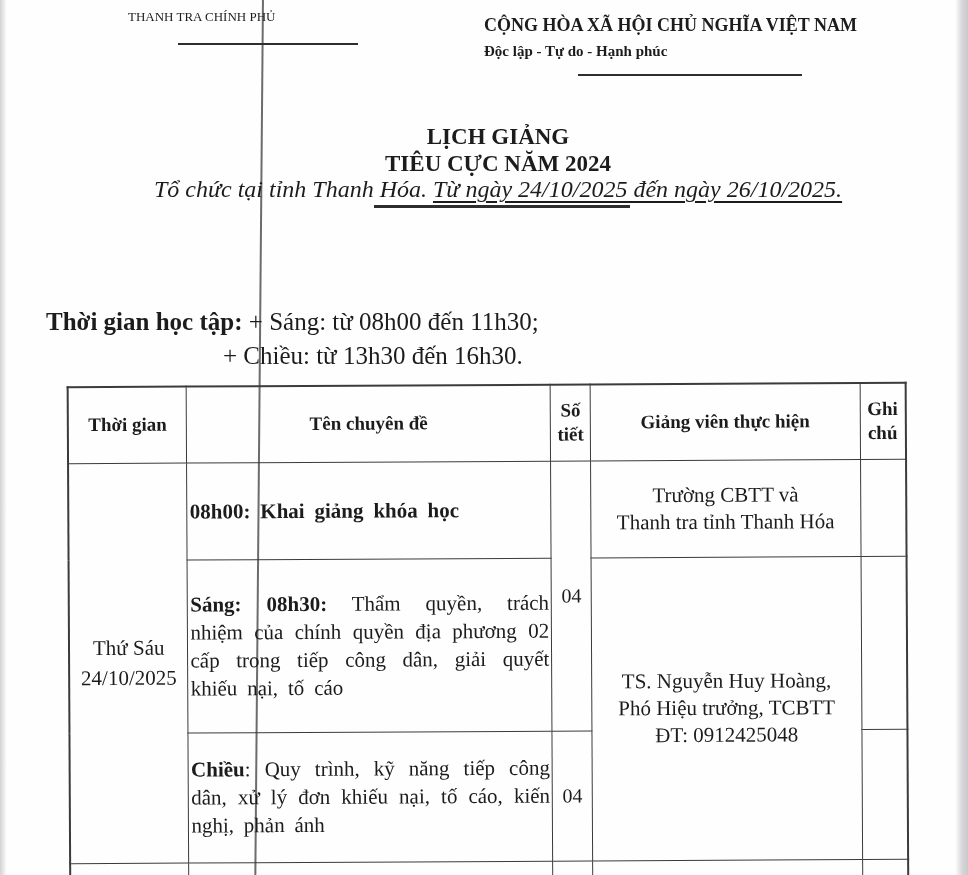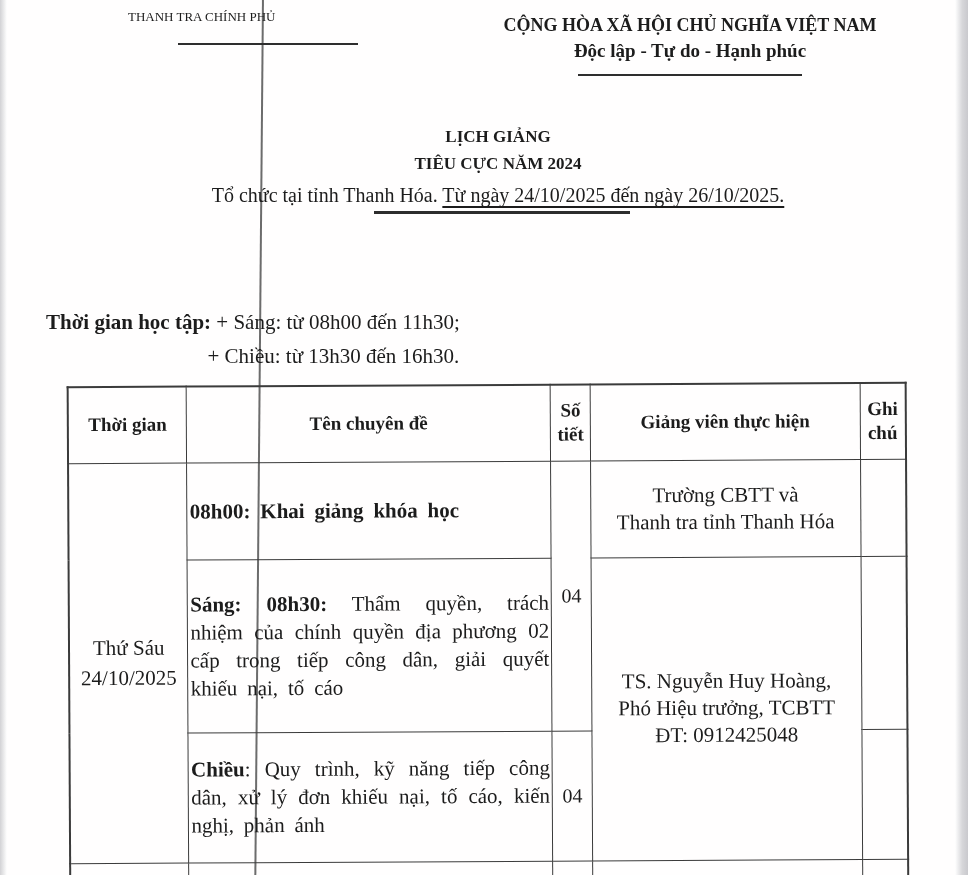--- a/index.html
+++ b/index.html
@@ -17,32 +17,32 @@
     background:linear-gradient(to right,#d2d2d5,#ededee 60%,#ffffff);}
   .edge-right{position:absolute;right:0;top:0;width:13px;height:875px;
     background:linear-gradient(to right,#ffffff,var(--page-edge) 55%,#c9c9cd);}
   .crease{position:absolute;left:262px;top:-4px;width:2px;height:890px;
     background:var(--crease);opacity:.8;transform:rotate(0.5deg);transform-origin:top center;}
 
   .hdr-left{position:absolute;left:128px;top:4px;width:280px;text-align:left;
     font-size:13px;line-height:26px;}
   .hdr-left .l2{font-weight:bold;}
   .hdr-left .rule{width:180px;height:2px;background:#2e2e2e;margin:13px auto 0;}
-  .hdr-right{position:absolute;left:484px;top:12px;width:412px;text-align:center;
+  .hdr-right{position:absolute;left:484px;top:12px;width:412px;text-align:left;
     font-weight:bold;font-size:18px;line-height:26px;}
-  .hdr-right .l2{font-size:19px;}
+  .hdr-right .l2{font-size:15px;}
   .hdr-right .rule{width:224px;height:2px;background:#2e2e2e;margin:10px auto 0;}
 
   .title-block{position:absolute;left:28px;top:124px;width:940px;text-align:center;}
-  .title-block .tl{font-weight:bold;font-size:17px;line-height:26.5px;}
-  .subtitle{font-size:20px;line-height:24px;margin-top:6px;}
+  .title-block .tl{font-weight:bold;font-size:23px;line-height:26.5px;}
+  .subtitle{font-style:italic;font-size:24px;line-height:24px;}
   .subtitle .u{text-decoration:underline;text-underline-offset:4px;text-decoration-thickness:1.5px;}
   .sub-rule{width:256px;height:2.5px;background:#2d2d2d;margin:4px auto 0;position:relative;left:4px;}
 
-  .study{position:absolute;left:46px;top:305px;font-size:21px;line-height:34px;}
+  .study{position:absolute;left:46px;top:305px;font-size:25px;line-height:34px;}
   .study .lbl{font-weight:bold;}
   .study .line2{padding-left:161px;text-align:center;}
 
   table.sched{position:absolute;left:68px;top:384px;width:840px;border-collapse:collapse;
     transform:rotate(-0.3deg);transform-origin:center;background:transparent;}
   table.sched th,table.sched td{border:1.5px solid var(--table-border);padding:0 2px;vertical-align:middle;}
   table.sched{border:2px solid var(--table-border);}
   th.colh{font-weight:bold;font-size:19px;line-height:24px;text-align:center;}
   tr.hrow{height:76px;}
   tr.r1{height:97px;} tr.r2{height:173px;} tr.r3{height:130px;} tr.r4{height:45px;}

